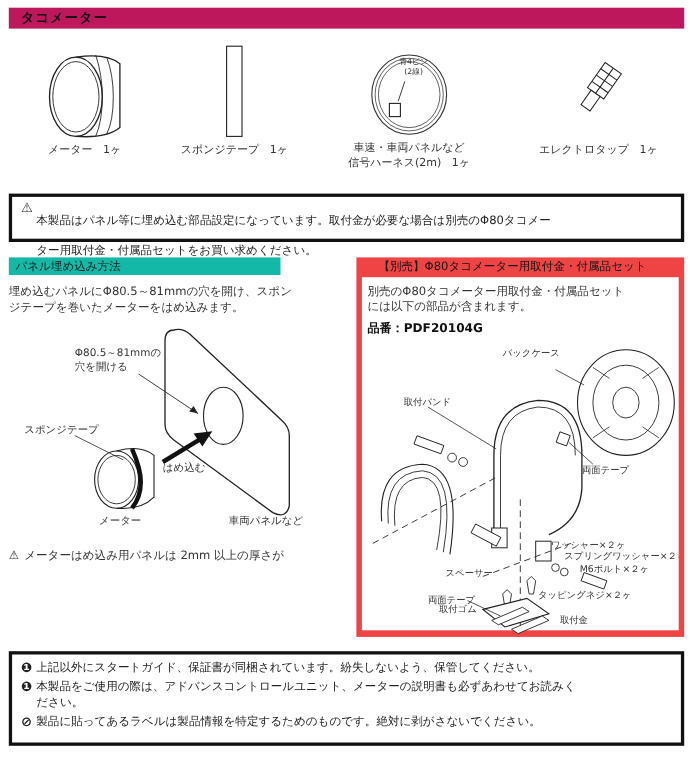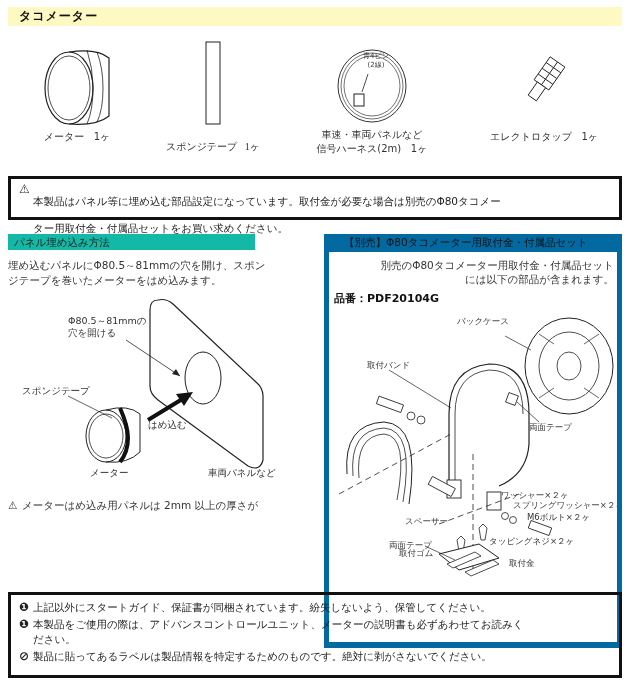--- a/index.html
+++ b/index.html
@@ -4,21 +4,21 @@
 <style>
   * { box-sizing: border-box; margin: 0; padding: 0; }
   html, body { width: 628px; height: 688px; background: #ffffff; overflow: hidden; }
   body { position: relative; font-family: "DejaVu Sans", "Liberation Sans", sans-serif; color: #222; }
 
   .abs { position: absolute; }
 
   
   .top-header {
     left: 8px; top: 7px; width: 614px; height: 19px;
-    background: #fef9c3;
+    background: #be185d;
     font-size: 12px; font-weight: bold; color: #111;
     padding-left: 11px; line-height: 19px; letter-spacing: 1px;
   }
 
   .item { text-align: center; font-size: 10px; color: #333; line-height: 14px; }
   .item svg { display: block; margin: 0 auto; }
 
   
   .warn-box {
     left: 8px; top: 176px; width: 614px; height: 44px;
@@ -33,22 +33,22 @@
   
   .left-header {
     left: 8px; top: 234px; width: 247px; height: 16px;
     background: #14b8a6; font-size: 10.5px; line-height: 16px; padding-left: 6px; color: #222;
   }
   .left-body-text { left: 8px; top: 258px; width: 300px; font-size: 10.5px; line-height: 15px; color: #333; }
   .left-note { left: 8px; top: 498px; width: 300px; font-size: 10.5px; line-height: 15px; color: #333; }
 
   
   .right-panel {
-    left: 324px; top: 234px; width: 298px; height: 414px;
-    background: #0369a1; padding: 18px 5px 6px 5px; text-align: right;
+    left: 324px; top: 234px; width: 298px; height: 345px;
+    background: #ef4444; padding: 18px 5px 6px 5px;
   }
   .right-header {
     left: 324px; top: 234px; width: 298px; height: 17px;
     font-size: 10.5px; line-height: 17px; padding-left: 20px; color: #111;
   }
   .right-inner { background: #fff; width: 100%; height: 100%; position: relative; }
   .right-text { left: 5px; top: 6px; width: 280px; font-size: 10.5px; line-height: 14px; color: #333; }
   .part-no { left: 5px; top: 39px; font-size: 11px; font-weight: bold; color: #111; }
 
   
@@ -73,21 +73,21 @@
     <path d="M50 12 Q56 30 56 50 Q56 72 50 86" fill="none" stroke="#222" stroke-width="0.8"></path>
     <path d="M60 14 Q66 30 66 50 Q66 72 60 84" fill="none" stroke="#222" stroke-width="0.8"></path>
   </svg>
   <div style="margin-top:2px;"><span>メーター</span>&nbsp;&nbsp;&nbsp;<span>1ヶ</span></div>
 </div>
 
 <div class="abs item" style="left:148px; top:38px; width:130px;">
   <svg width="30" height="90" viewBox="0 0 30 90">
     <rect x="8" y="4" width="14" height="82" fill="#fff" stroke="#222" stroke-width="1"></rect>
   </svg>
-  <div style="margin-top:12px;font-family:Liberation Serif, serif;"><span>スポンジテープ</span>&nbsp;&nbsp;&nbsp;<span>1ヶ</span></div>
+  <div style="margin-top:2px;"><span>スポンジテープ</span>&nbsp;&nbsp;&nbsp;<span>1ヶ</span></div>
 </div>
 
 <div class="abs item" style="left:292px; top:36px; width:160px;">
   <svg width="80" height="92" viewBox="0 0 80 92">
     <ellipse cx="40" cy="50" rx="34" ry="36" fill="none" stroke="#333" stroke-width="1"></ellipse>
     <ellipse cx="40" cy="50" rx="31" ry="33" fill="none" stroke="#333" stroke-width="0.7"></ellipse>
     <ellipse cx="40" cy="50" rx="28" ry="30" fill="none" stroke="#333" stroke-width="0.7"></ellipse>
     <rect x="22" y="58" width="10" height="12" fill="#fff" stroke="#222" stroke-width="1"></rect>
     <line x1="36" y1="38" x2="30" y2="56" stroke="#222" stroke-width="0.8"></line>
     <text x="44" y="22" font-size="7" text-anchor="middle" fill="#333">青4ピン</text>

